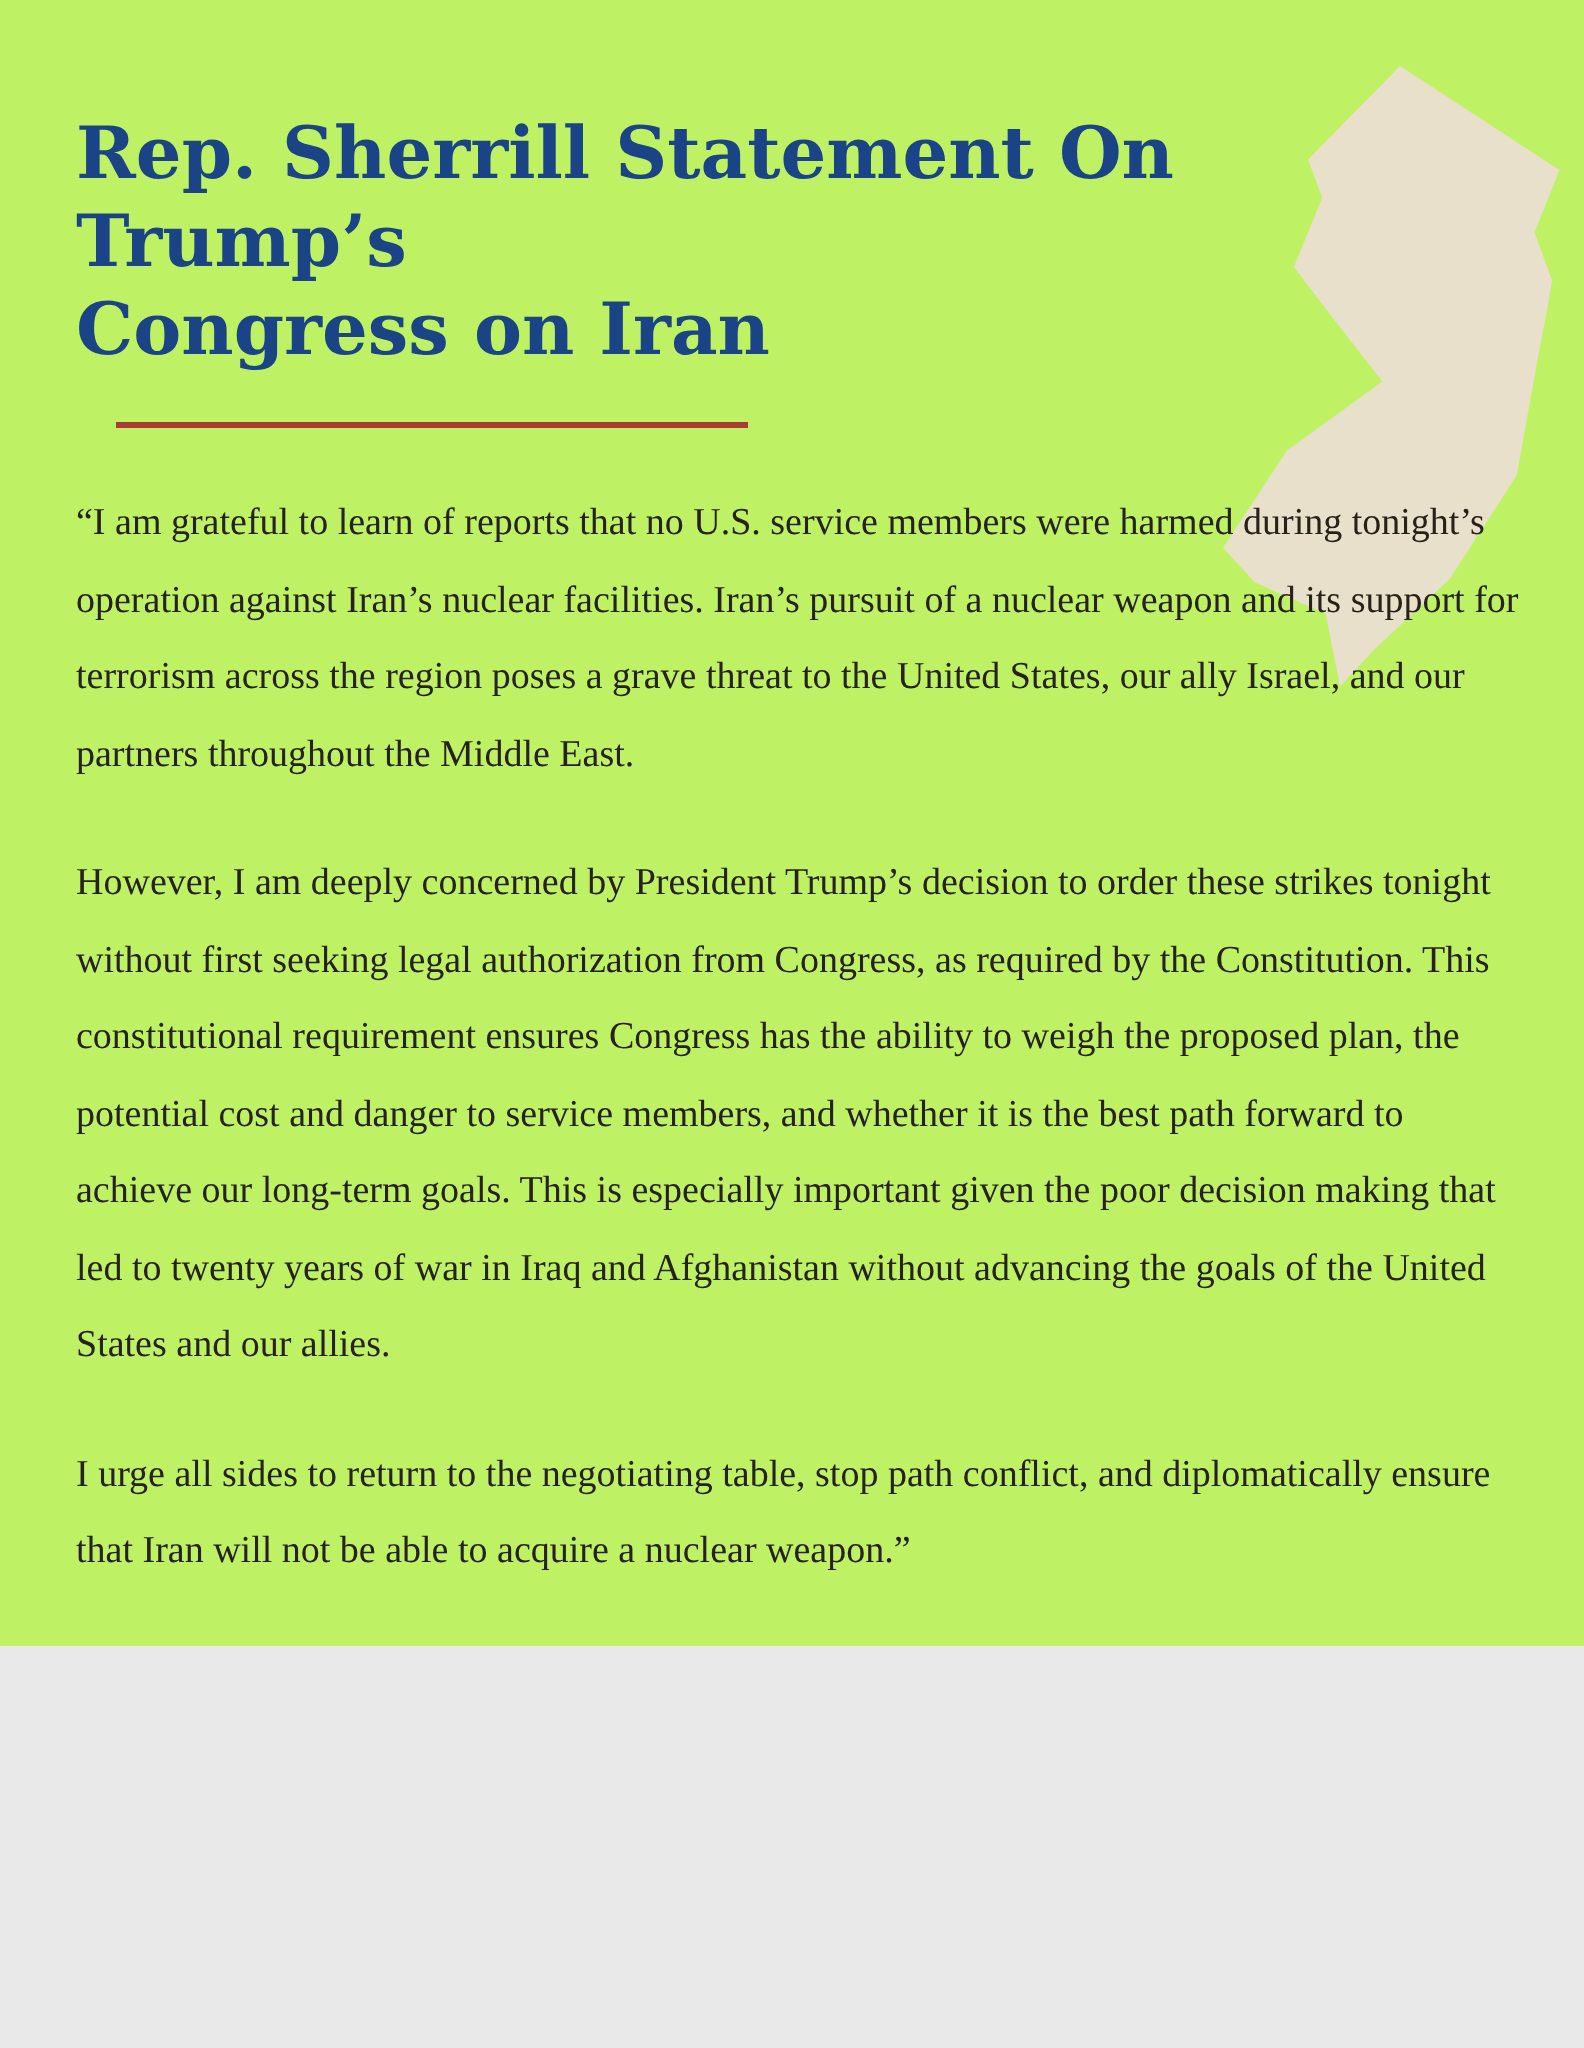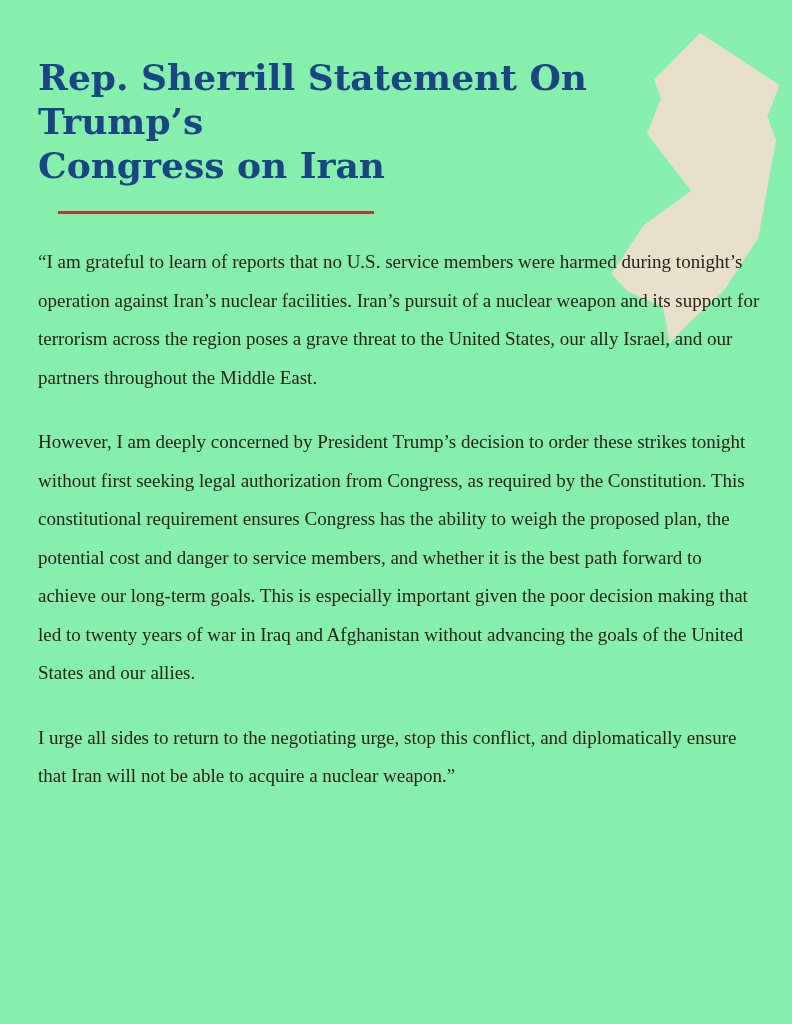--- a/index.html
+++ b/index.html
@@ -1,20 +1,20 @@
 <!DOCTYPE html>
 <html><head>
 <meta charset="utf-8">
 <style>
   html, body { margin: 0; padding: 0; background: #e9e9e9; }
   .page {
     position: relative;
     width: 792px;
-    height: 1024px;
-    background: #86efac;
+    height: 823px;
+    background: #bef264;
     overflow: hidden;
     font-family: "DejaVu Serif", serif;
   }
   .nj-watermark {
     position: absolute;
     left: 608px;
     top: 33px;
     width: 177px;
     height: 312px;
   }
@@ -87,17 +87,17 @@
   <div class="content">
     <h1 class="title">
       <div>Rep. Sherrill Statement On Trump’s</div>
       <div>Congress on Iran</div>
     </h1>
 
     <div class="divider"></div>
 
     <p class="para first">“I am grateful to learn of reports that no U.S. service members were harmed during tonight’s operation against Iran’s nuclear facilities. Iran’s pursuit of a nuclear weapon and its support for terrorism across the region poses a grave threat to the United States, our ally Israel, and our partners throughout the Middle East.</p>
     <p class="para">However, I am deeply concerned by President Trump’s decision to order these strikes tonight without first seeking legal authorization from Congress, as required by the Constitution. This constitutional requirement ensures Congress has the ability to weigh the proposed plan, the potential cost and danger to service members, and whether it is the best path forward to achieve our long-term goals. This is especially important given the poor decision making that led to twenty years of war in Iraq and Afghanistan without advancing the goals of the United States and our allies.</p>
-    <p class="para">I urge all sides to return to the negotiating urge, stop this conflict, and diplomatically ensure that Iran will not be able to acquire a nuclear weapon.”</p>
+    <p class="para">I urge all sides to return to the negotiating table, stop path conflict, and diplomatically ensure that Iran will not be able to acquire a nuclear weapon.”</p>
   </div>
 
 
 </div>
 
 </body></html>

